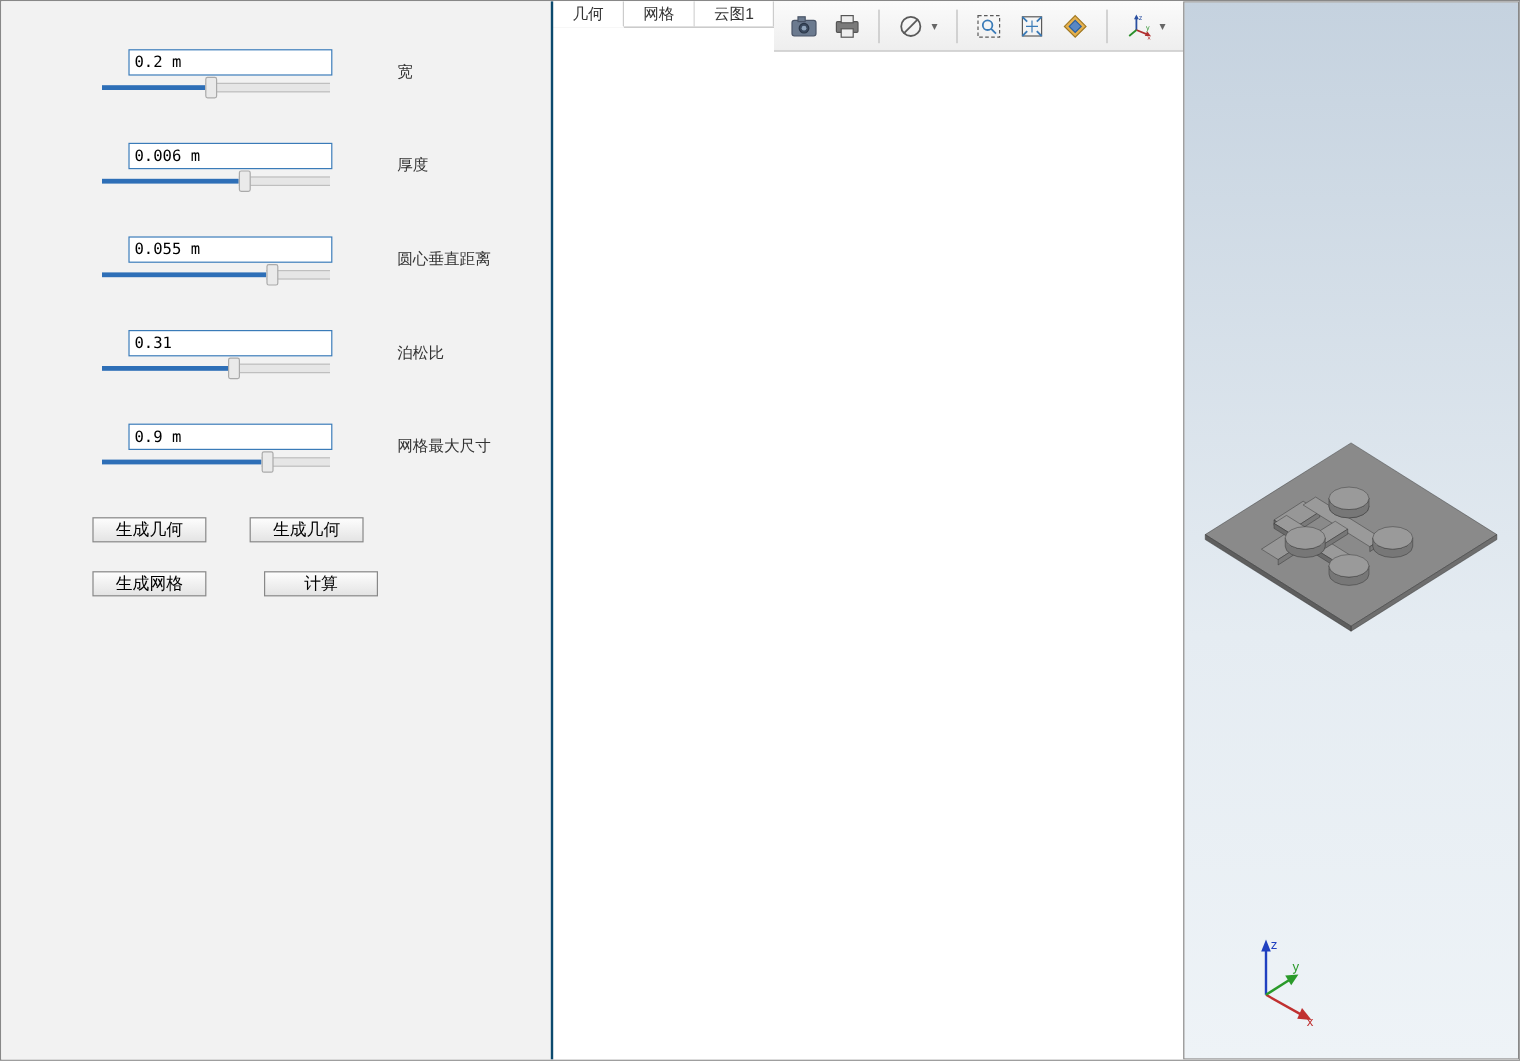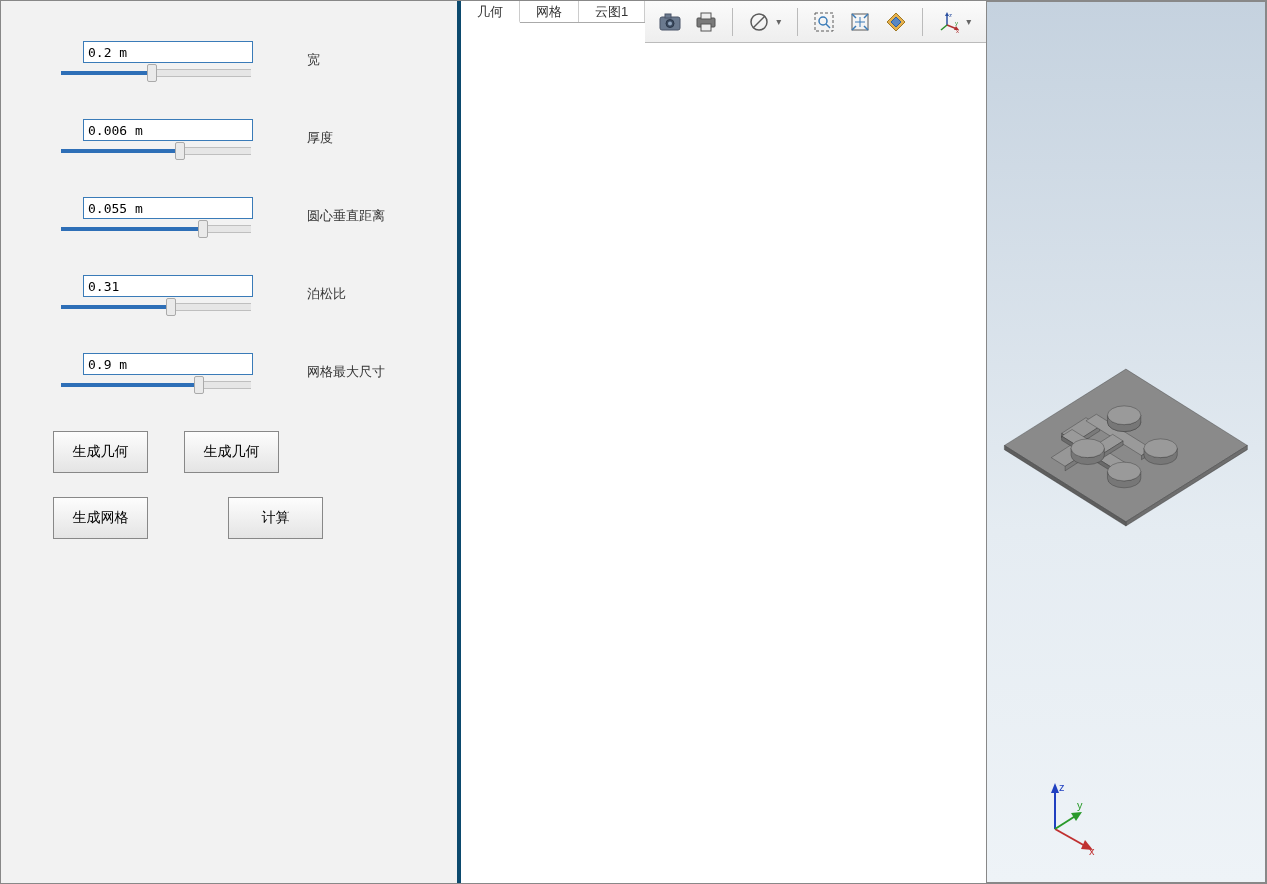--- a/index.html
+++ b/index.html
@@ -9,22 +9,22 @@
     font-family: "Microsoft YaHei", sans-serif;
     font-size: 13px;
     color: #333;
     border: 1px solid #888;
     display: flex;
   }
   .left-panel {
     width: 460px;
     height: 100%;
     background: #f2f2f2;
-    border-right: 4px solid #0c4a6e;
-    padding: 40px 30px 20px 52px;
+    border-right: 2px solid #0c4a6e;
+    padding: 40px 30px 20px 76px;
     position: relative;
   }
   .param-row {
     position: relative;
     margin-bottom: 34px;
     height: 44px;
   }
   .param-label-left {
     position: absolute;
     right: 230px;
@@ -86,21 +86,21 @@
   }
   .button-row {
     display: flex;
     gap: 36px;
     margin-top: 4px;
     margin-bottom: 24px;
     margin-left: 0px;
   }
   .btn {
     width: 95px;
-    height: 42px;
+    height: 21px;
     background: linear-gradient(#fdfdfd,#e4e4e4);
     border: 1px solid #888;
     font-size: 14px;
     cursor: pointer;
   }
 
   .right-panel {
     flex: 1;
     height: 100%;
     display: flex;
@@ -220,21 +220,21 @@
         <div class="slider-thumb" style="left:70%"></div>
     </div>
     <span class="param-label-right">网格最大尺寸</span>
   </div>
 
 
   <div class="button-row">
     <button class="btn">生成几何</button>
     <button class="btn">生成几何</button>
   </div>
-  <div class="button-row" style="gap:80px;">
+  <div class="button-row" style="gap:48px;">
     <button class="btn">生成网格</button>
     <button class="btn">计算</button>
   </div>
 </div>
 
 <div class="right-panel">
   <div class="tab-bar">
     <div class="tab active">几何</div>
     <div class="tab">网格</div>
     <div class="tab">云图1</div>

